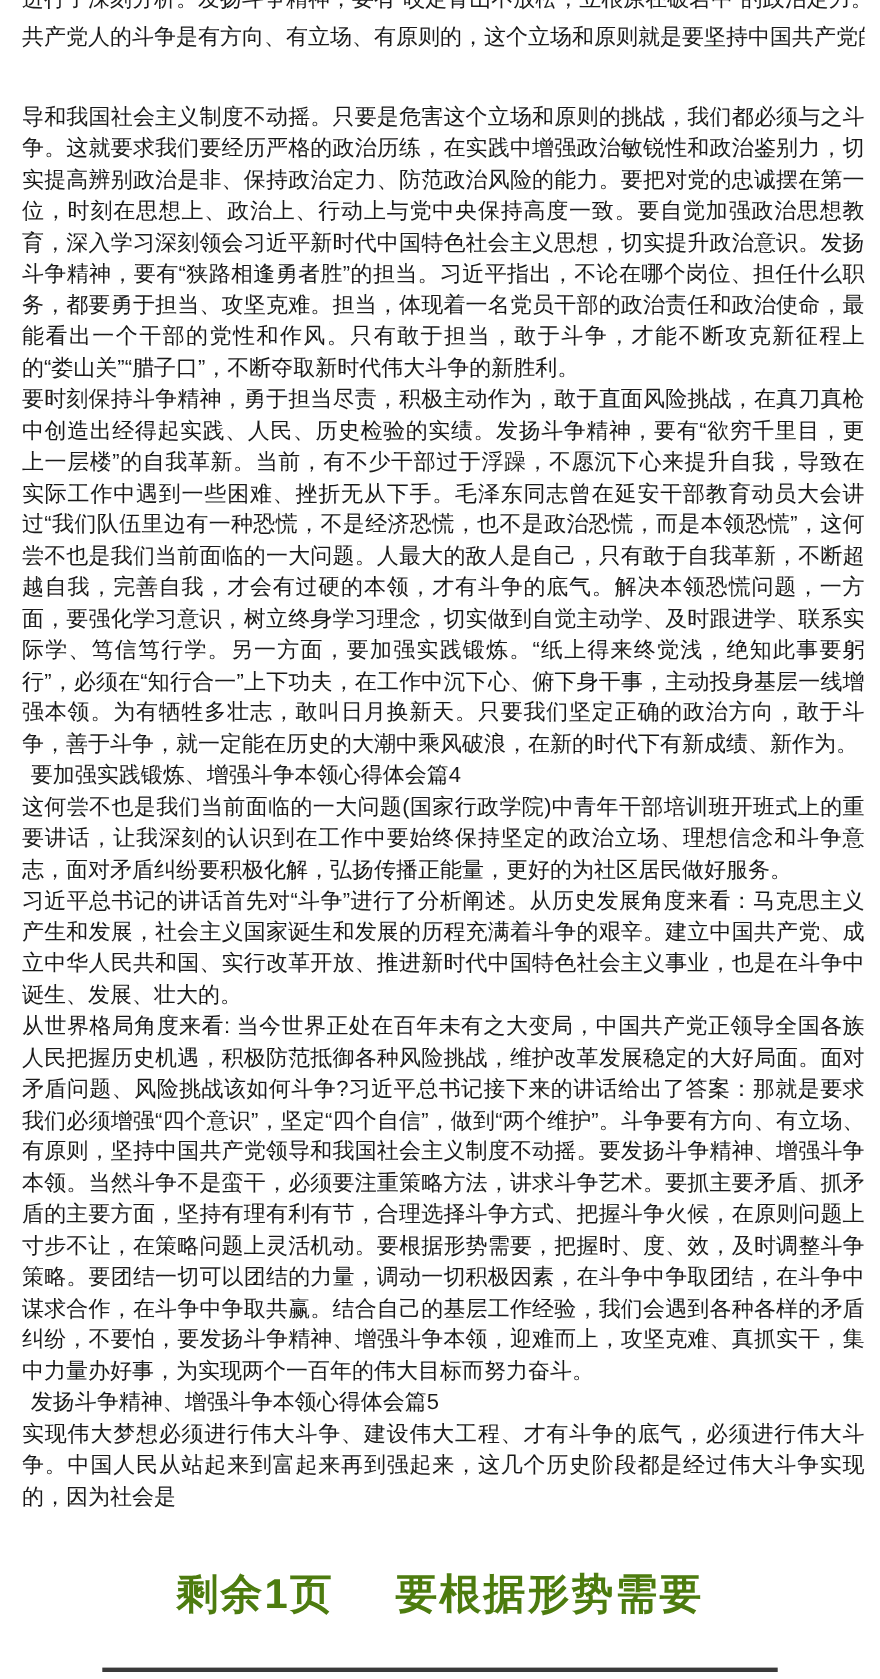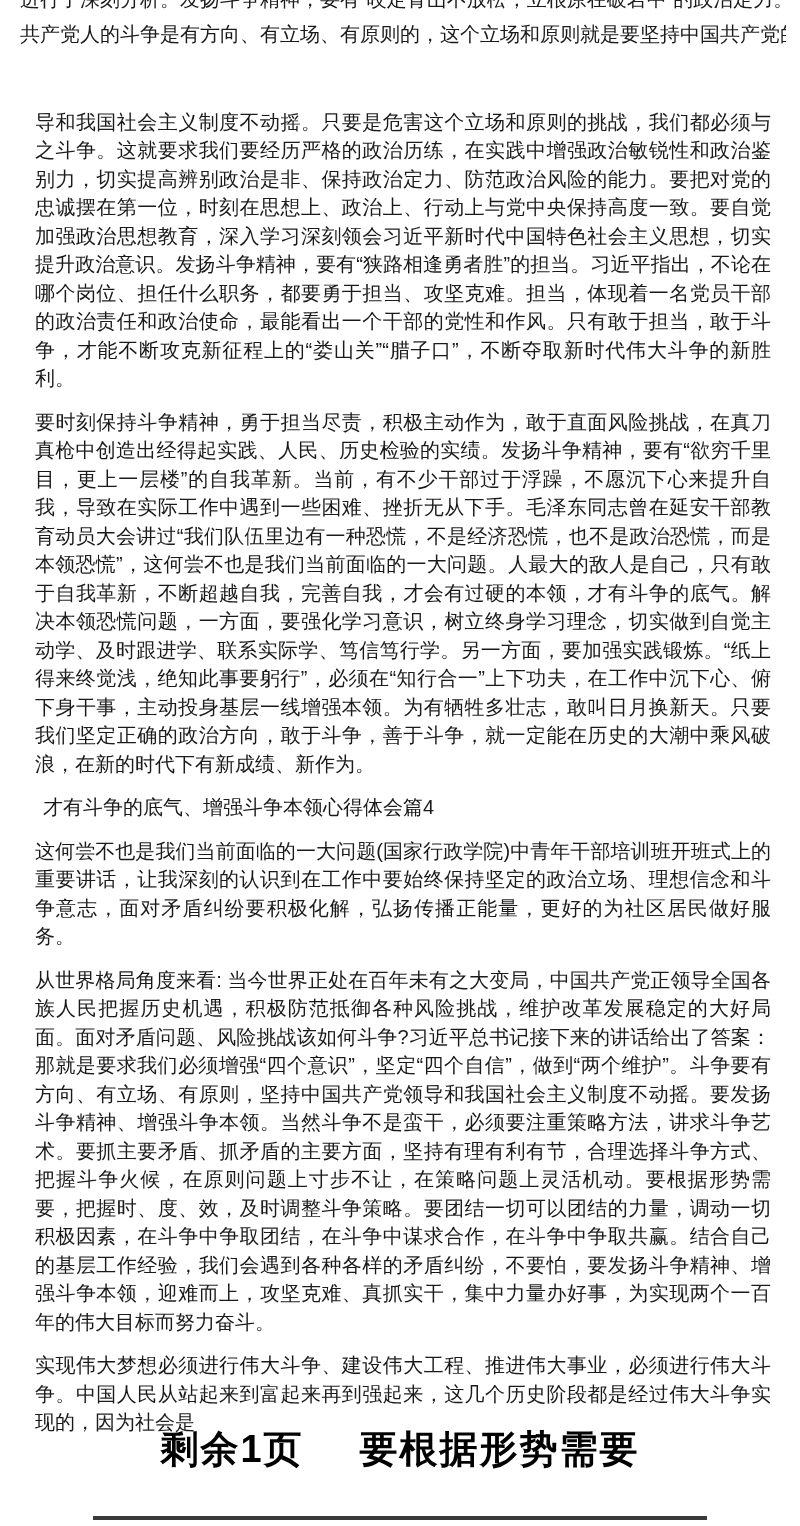--- a/index.html
+++ b/index.html
@@ -16,21 +16,21 @@
     width: 800px;
     height: 1526px;
     padding: 0 14px 0 20px;
     box-sizing: border-box;
   }
   .txt {
     font-size: 20px;
     line-height: 28.5px;
     text-align: justify;
     word-break: break-all;
-    margin: 15px;
+    margin: 0;
   }
   .clip-top {
     height: 13px;
     overflow: hidden;
   }
   .clip-top .inner {
     font-size: 20px;
     line-height: 28.5px;
     white-space: nowrap;
     margin-top: -15px;
@@ -78,25 +78,27 @@
   <div class="clip-top">
     <div class="inner">进行了深刻分析。发扬斗争精神，要有“咬定青山不放松，立根原在破岩中”的政治定力。</div>
   </div>
 
   <p class="intro-line">共产党人的斗争是有方向、有立场、有原则的，这个立场和原则就是要坚持中国共产党的领</p>
 
   <div class="ad-gap"></div>
 
   <p class="txt">导和我国社会主义制度不动摇。只要是危害这个立场和原则的挑战，我们都必须与之斗争。这就要求我们要经历严格的政治历练，在实践中增强政治敏锐性和政治鉴别力，切实提高辨别政治是非、保持政治定力、防范政治风险的能力。要把对党的忠诚摆在第一位，时刻在思想上、政治上、行动上与党中央保持高度一致。要自觉加强政治思想教育，深入学习深刻领会习近平新时代中国特色社会主义思想，切实提升政治意识。发扬斗争精神，要有“狭路相逢勇者胜”的担当。习近平指出，不论在哪个岗位、担任什么职务，都要勇于担当、攻坚克难。担当，体现着一名党员干部的政治责任和政治使命，最能看出一个干部的党性和作风。只有敢于担当，敢于斗争，才能不断攻克新征程上的“娄山关”“腊子口”，不断夺取新时代伟大斗争的新胜利。</p>
   <p class="txt">要时刻保持斗争精神，勇于担当尽责，积极主动作为，敢于直面风险挑战，在真刀真枪中创造出经得起实践、人民、历史检验的实绩。发扬斗争精神，要有“欲穷千里目，更上一层楼”的自我革新。当前，有不少干部过于浮躁，不愿沉下心来提升自我，导致在实际工作中遇到一些困难、挫折无从下手。毛泽东同志曾在延安干部教育动员大会讲过“我们队伍里边有一种恐慌，不是经济恐慌，也不是政治恐慌，而是本领恐慌”，这何尝不也是我们当前面临的一大问题。人最大的敌人是自己，只有敢于自我革新，不断超越自我，完善自我，才会有过硬的本领，才有斗争的底气。解决本领恐慌问题，一方面，要强化学习意识，树立终身学习理念，切实做到自觉主动学、及时跟进学、联系实际学、笃信笃行学。另一方面，要加强实践锻炼。“纸上得来终觉浅，绝知此事要躬行”，必须在“知行合一”上下功夫，在工作中沉下心、俯下身干事，主动投身基层一线增强本领。为有牺牲多壮志，敢叫日月换新天。只要我们坚定正确的政治方向，敢于斗争，善于斗争，就一定能在历史的大潮中乘风破浪，在新的时代下有新成绩、新作为。</p>
-  <p class="txt heading">才有斗争的底气、增强斗争本领心得体会篇4</p>
+  <p class="txt heading">要加强实践锻炼、增强斗争本领心得体会篇4</p>
   <p class="txt">这何尝不也是我们当前面临的一大问题(国家行政学院)中青年干部培训班开班式上的重要讲话，让我深刻的认识到在工作中要始终保持坚定的政治立场、理想信念和斗争意志，面对矛盾纠纷要积极化解，弘扬传播正能量，更好的为社区居民做好服务。</p>
+  <p class="txt">习近平总书记的讲话首先对“斗争”进行了分析阐述。从历史发展角度来看：马克思主义产生和发展，社会主义国家诞生和发展的历程充满着斗争的艰辛。建立中国共产党、成立中华人民共和国、实行改革开放、推进新时代中国特色社会主义事业，也是在斗争中诞生、发展、壮大的。</p>
   <p class="txt">从世界格局角度来看: 当今世界正处在百年未有之大变局，中国共产党正领导全国各族人民把握历史机遇，积极防范抵御各种风险挑战，维护改革发展稳定的大好局面。面对矛盾问题、风险挑战该如何斗争?习近平总书记接下来的讲话给出了答案：那就是要求我们必须增强“四个意识”，坚定“四个自信”，做到“两个维护”。斗争要有方向、有立场、有原则，坚持中国共产党领导和我国社会主义制度不动摇。要发扬斗争精神、增强斗争本领。当然斗争不是蛮干，必须要注重策略方法，讲求斗争艺术。要抓主要矛盾、抓矛盾的主要方面，坚持有理有利有节，合理选择斗争方式、把握斗争火候，在原则问题上寸步不让，在策略问题上灵活机动。要根据形势需要，把握时、度、效，及时调整斗争策略。要团结一切可以团结的力量，调动一切积极因素，在斗争中争取团结，在斗争中谋求合作，在斗争中争取共赢。结合自己的基层工作经验，我们会遇到各种各样的矛盾纠纷，不要怕，要发扬斗争精神、增强斗争本领，迎难而上，攻坚克难、真抓实干，集中力量办好事，为实现两个一百年的伟大目标而努力奋斗。</p>
-  <p class="txt">实现伟大梦想必须进行伟大斗争、建设伟大工程、推进伟大事业，必须进行伟大斗争。中国人民从站起来到富起来再到强起来，这几个历史阶段都是经过伟大斗争实现的，因为社会是</p>
+  <p class="txt heading">发扬斗争精神、增强斗争本领心得体会篇5</p>
+  <p class="txt">实现伟大梦想必须进行伟大斗争、建设伟大工程、才有斗争的底气，必须进行伟大斗争。中国人民从站起来到富起来再到强起来，这几个历史阶段都是经过伟大斗争实现的，因为社会是</p>
 
-  <div class="footer" style="color: #000000;">
+  <div class="footer" style="color: #4d7c0f;">
     <span>剩余1页</span>
     <span>要根据形势需要</span>
   </div>
 
   <div class="bottom-bar"></div>
 
 </div>
 
 </body></html>

